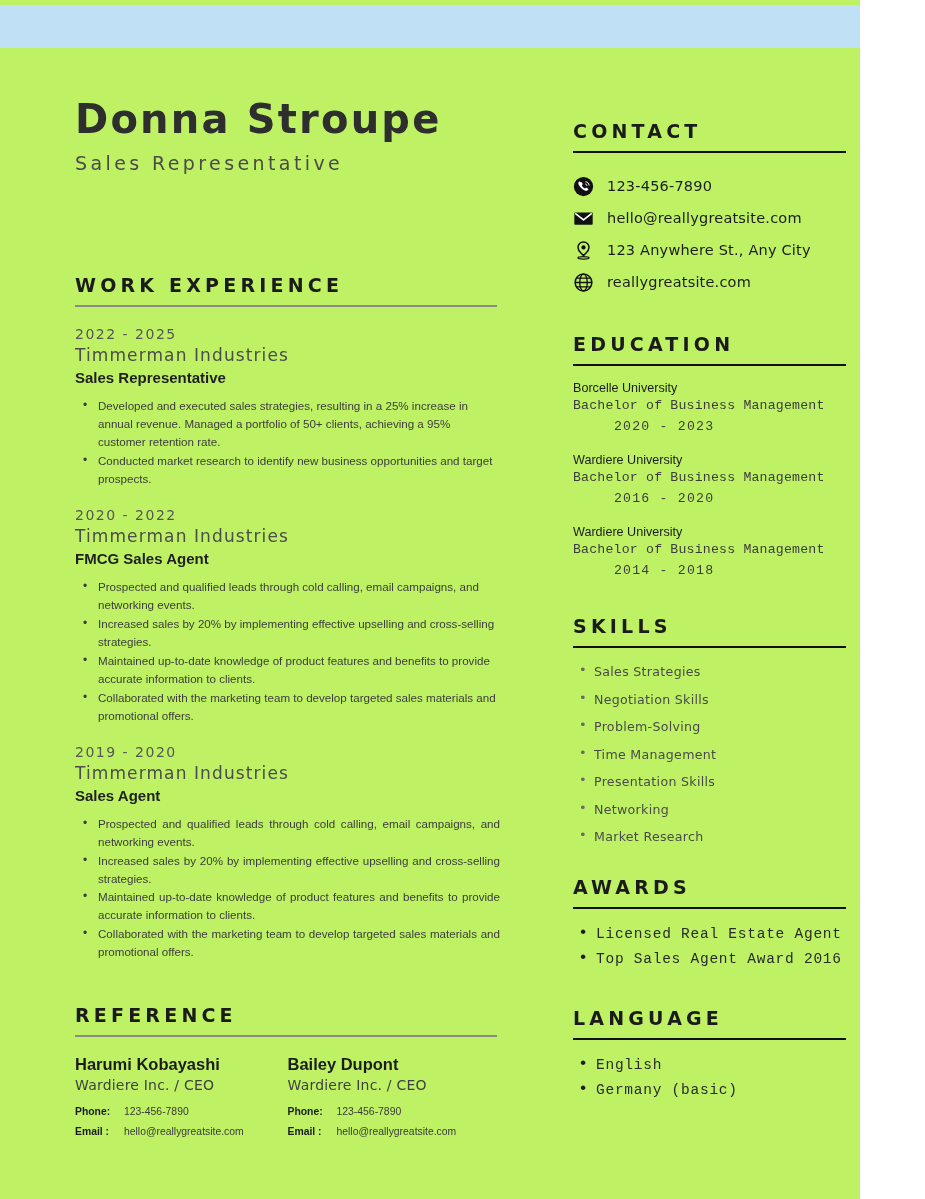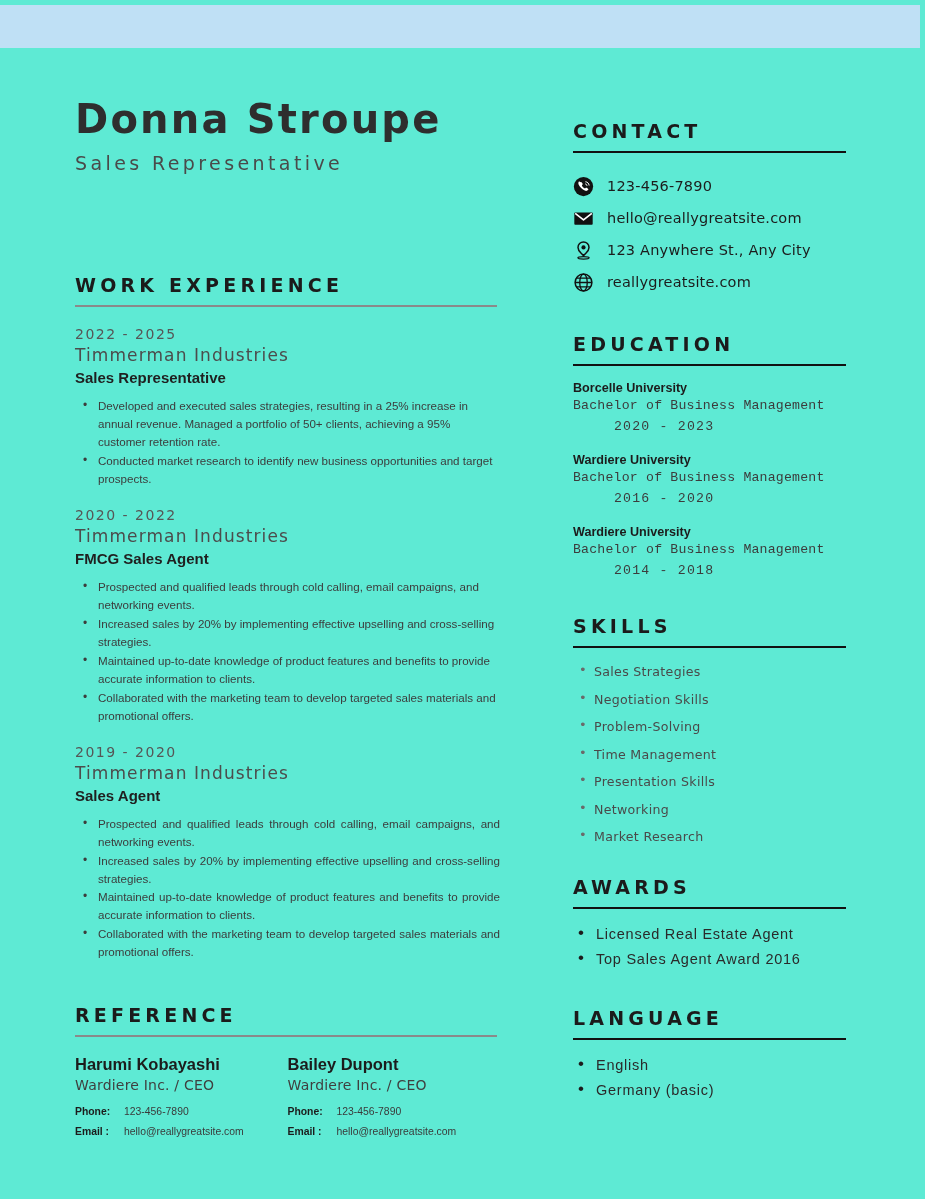--- a/index.html
+++ b/index.html
@@ -2,21 +2,21 @@
 <html><head>
 <meta charset="utf-8">
 <style>
   * { margin:0; padding:0; box-sizing:border-box; }
   html, body {
     width:925px; height:1199px;
     background:#ffffff;
     font-family:"Liberation Sans", sans-serif;
     -webkit-font-smoothing:antialiased;
   }
-  .page { position:relative; width:925px; height:1199px; background:#5eead4; overflow:hidden; }
+  .page { position:relative; width:860px; height:1199px; background:#bef264; overflow:hidden; }
 
   
   .banner {
     position:absolute; left:0; top:5px; width:920px; height:43px;
     background:#bfe0f5;
   }
 
   
   .content { position:absolute; left:0; top:48px; width:925px; }
   .col-left  { position:absolute; left:75px; top:0; width:425px; }
@@ -79,21 +79,21 @@
   .wx-points li::before {
     content:"•"; position:absolute; left:8px; top:-1px;
     font-size:12px; color:#3c3c3c;
   }
   .wx-points.justify li { text-align:justify; }
 
   
   .edu-block { margin-top:15px; }
   .edu-school {
     font-family:"Liberation Sans", sans-serif;
-    font-size:12.6px; font-weight:700; color:#1c1c1c;
+    font-size:12.6px; font-weight:400; color:#1c1c1c;
   }
   .edu-degree, .edu-years {
     font-family:Liberation Mono, monospace;
     font-size:13.2px; color:#3c3c3c; letter-spacing:0.2px; line-height:1.62;
   }
   .edu-years { letter-spacing:1.2px;margin-left:41px; }
 
   
   .skill-list { list-style:none; margin-top:16px; }
   .skill-list li {
@@ -103,21 +103,21 @@
   }
   .skill-list li::before {
     content:"•"; position:absolute; left:6px; top:-2px;
     font-size:13px; color:#6a6a6a;
   }
 
   
   .big-list { list-style:none; margin-top:17px; }
   .big-list li {
     position:relative; padding-left:23px; margin-bottom:9px;
-    font-family:Liberation Sans, sans-serif;
+    font-family:Liberation Mono, monospace;
     font-size:14.5px; color:#2a2a2a; letter-spacing:0.75px;
   }
   .big-list li::before {
     content:"•"; position:absolute; left:5px; top:-3px;
     font-size:17px; color:#1c1c1c;
   }
 
   
   .ref-grid { display:flex; margin-top:18px; }
   .ref-col { width:252px; }

